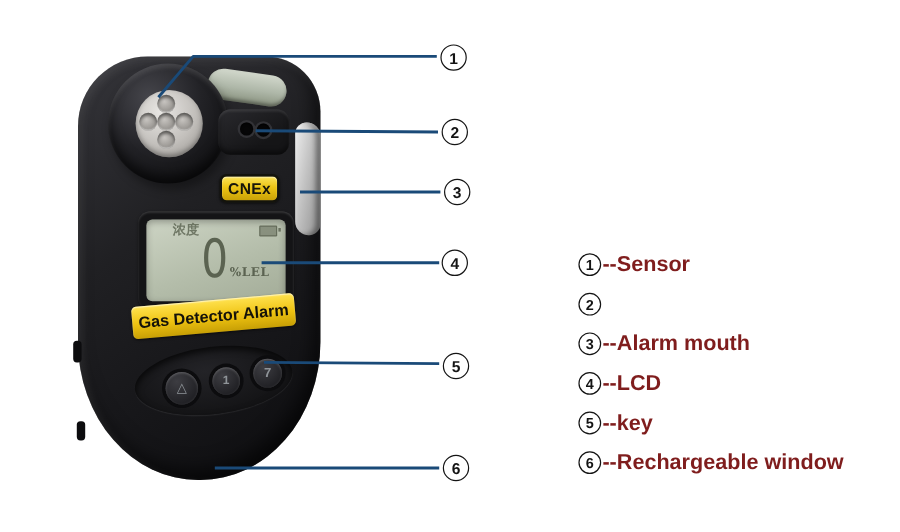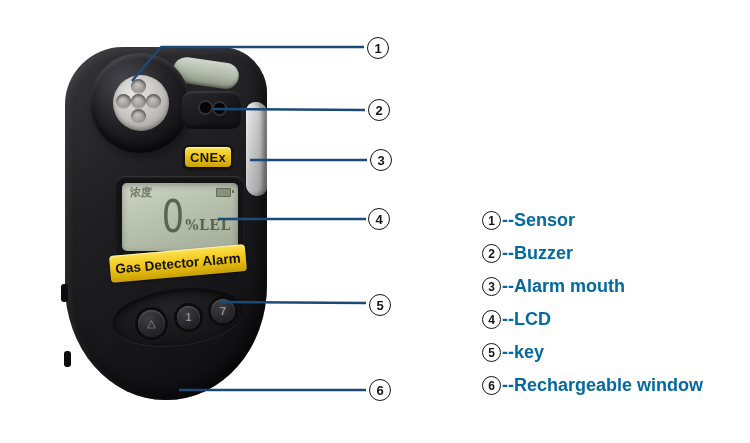--- a/index.html
+++ b/index.html
@@ -73,39 +73,39 @@
     left:115px;top:176px;width:130px;height:82px;border-radius:10px;
     background:#141416;
     box-shadow:inset 0 1px 2px rgba(255,255,255,.18), 0 1px 2px rgba(0,0,0,.4);
   }
   .lcd-screen{
     left:122px;top:183px;width:116px;height:68px;border-radius:5px;
     background:linear-gradient(160deg,#cdd4c4 0%,#b4bdaa 55%,#a3ac98 100%);
     box-shadow:inset 0 2px 6px rgba(0,0,0,.3);
     overflow:hidden;
   }
-  .lcd-top{display:flex;justify-content:space-between;align-items:flex-start;padding:4px 7px 0 8px;}
+  .lcd-top{display:flex;justify-content:space-between;align-items:flex-start;padding:4px 7px 0 22px;}
   .lcd-conc{font-size:11px;font-weight:bold;color:rgba(96,104,86,.85);line-height:11px;}
   .battery-icon{
     position:relative;width:13px;height:7px;border:1.5px solid rgba(96,104,86,.9);
     border-radius:1px;margin-top:1px;background:rgba(96,104,86,.55);
   }
   .battery-icon::after{
     content:"";position:absolute;right:-4px;top:1px;width:2px;height:3px;
     background:rgba(96,104,86,.9);
   }
   .lcd-value-row{
     display:flex;align-items:flex-end;justify-content:center;padding-left:30px;margin-top:-2px;
   }
   .lcd-zero{
     font-family:"DejaVu Sans",sans-serif;font-size:44px;line-height:42px;
     color:#5b6351;transform:scaleX(.8);
   }
   .lcd-unit{
-    font-family:"DejaVu Serif",serif;font-size:14px;font-weight:bold;color:#5b6351;
+    font-family:"DejaVu Serif",serif;font-size:10px;font-weight:bold;color:#5b6351;
     margin:0 0 5px -2px;letter-spacing:.5px;
   }
 
   .product-band{
     left:110px;top:250px;width:136px;height:27px;border-radius:4px;
     transform:rotate(-5deg);
     background:linear-gradient(180deg,#ffe24f 0%,#eec211 55%,#c79f05 100%);
     box-shadow:0 1px 2px rgba(0,0,0,.5), inset 0 1px 1px rgba(255,255,255,.6);
     display:flex;align-items:center;justify-content:center;
     font-size:13.5px;font-weight:bold;color:#14120a;white-space:nowrap;
@@ -140,21 +140,21 @@
   }
 
   
   .legend{left:482px;top:210px;display:flex;flex-direction:column;gap:12px;}
   .legend-row{display:flex;align-items:center;height:21px;}
   .num-circle{
     width:19px;height:19px;border-radius:50%;border:1.5px solid #141414;box-sizing:border-box;
     display:flex;align-items:center;justify-content:center;
     font-size:12px;font-weight:bold;color:#141414;flex:0 0 auto;
   }
-  .legend-label{font-size:18px;font-weight:bold;color:#0369a1;margin-left:1px;white-space:nowrap;}
+  .legend-label{font-size:18px;font-weight:bold;color:#7f1d1d;margin-left:1px;white-space:nowrap;}
 </style>
 </head>
 <body>
 
 <div class="stage">
 
   <div class="abs device-body"></div>
   <div class="abs edge-nub" style="left:61px;top:284px;width:7px;height:18px;"></div>
   <div class="abs edge-nub" style="left:64px;top:351px;width:7px;height:16px;"></div>
 
@@ -234,21 +234,20 @@
       <span>6</span>
     </div>
 
   <div class="abs legend">
     <div class="legend-row">
       <span class="num-circle">1</span>
       <span class="legend-label">--Sensor</span>
     </div>
     <div class="legend-row">
       <span class="num-circle">2</span>
-      <span class="legend-label">--Buzzer</span>
     </div>
     <div class="legend-row">
       <span class="num-circle">3</span>
       <span class="legend-label">--Alarm mouth</span>
     </div>
     <div class="legend-row">
       <span class="num-circle">4</span>
       <span class="legend-label">--LCD</span>
     </div>
     <div class="legend-row">

